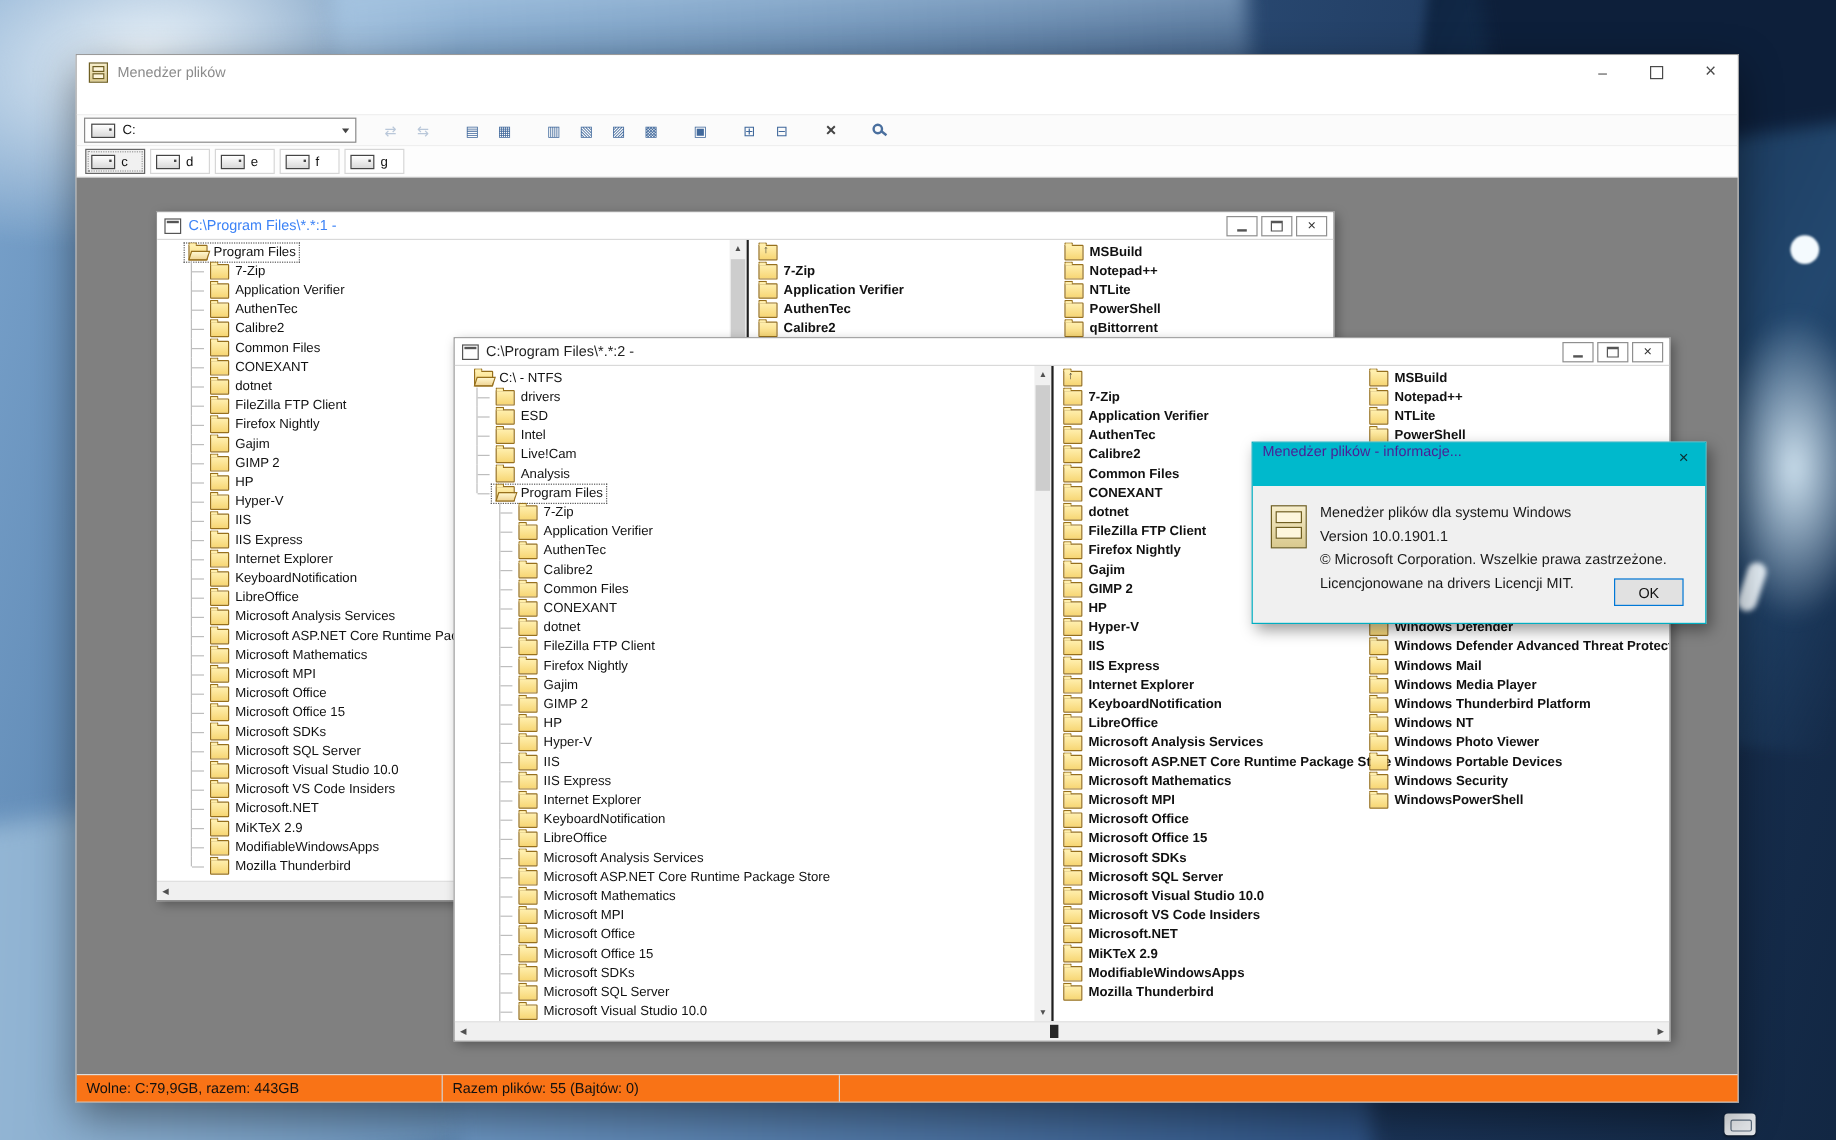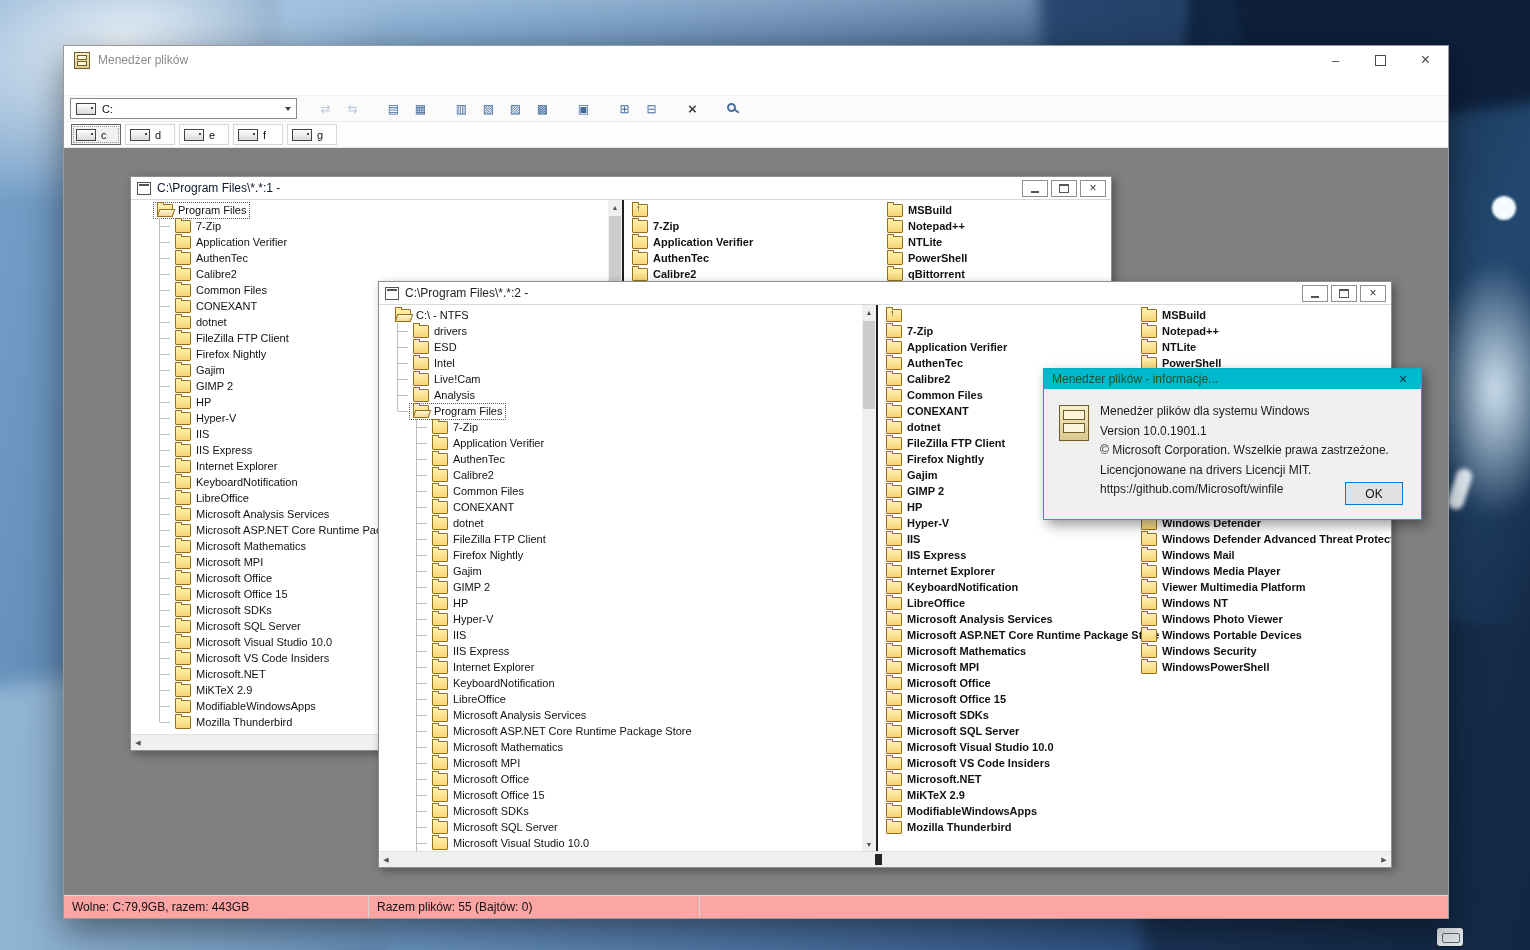--- a/index.html
+++ b/index.html
@@ -63,33 +63,33 @@
   .tbi.permissions-icon::before{content:'';position:absolute;left:0;top:1px;width:5px;height:5px;border:2px solid #4a6f9e;border-radius:50%;}
   .tbi.permissions-icon::after{content:'';position:absolute;left:7px;top:6px;width:6px;height:2px;background:#4a6f9e;transform:rotate(38deg);transform-origin:left center;}
 
   .drivebar{height:25px;display:flex;align-items:center;flex:none;background:#fdfdfd;border-bottom:1px solid #e6e6e6;padding-left:3px;}
   .drivebtn{width:44px;height:19px;margin-left:4px;display:flex;align-items:center;padding-left:4px;border:1px solid #d6d6d6;background:#fff;}
   .drivebtn.selected{border-color:#666;background:#f1f1f1;outline:1px dotted #999;outline-offset:-3px;}
   .drive-letter{font-size:11px;margin-left:5px;color:#111;}
 
   .mdi{flex:1;position:relative;background:#808080;overflow:hidden;}
 
-  .statusbar{height:22px;background:#fca5a5;border-top:1px solid #dcdcdc;display:flex;align-items:stretch;font-size:12px;color:#111;flex:none;}
+  .statusbar{height:22px;background:#f97316;border-top:1px solid #dcdcdc;display:flex;align-items:stretch;font-size:12px;color:#111;flex:none;}
   .spanel{display:flex;align-items:center;padding-left:8px;border-right:1px solid #d4d4d4;}
   .sp1{width:296px;} .sp2{width:322px;} .sp3{flex:1;border-right:none;}
 
   
   .child{position:absolute;background:#fff;border:1px solid #8f8f8f;box-shadow:3px 3px 9px rgba(0,0,0,.35);display:flex;flex-direction:column;}
   .w1{left:66px;top:28px;width:980px;height:573px;z-index:1;}
   .w2{left:314px;top:133px;width:1012px;height:585px;z-index:2;}
   .ctitle{height:22px;background:#fff;border-bottom:1px solid #d9d9d9;display:flex;align-items:center;padding:0 5px 0 6px;flex:none;}
   .cwicon{display:inline-block;width:12px;height:11px;border:1px solid #555;background:#fff;position:relative;flex:none;}
   .cwicon::before{content:'';position:absolute;top:1px;left:1px;right:1px;height:2px;background:#555;}
   .ct-text{font-size:12px;margin-left:6px;white-space:nowrap;}
-  .w1 .ct-text{color:#0f172a;} .w2 .ct-text{color:#1f1f1f;}
+  .w1 .ct-text{color:#3b82f6;} .w2 .ct-text{color:#1f1f1f;}
   .cctrl{margin-left:auto;display:flex;}
   .cbox{width:24px;height:15px;border:1px solid #8f8f8f;margin-left:3px;display:flex;align-items:center;justify-content:center;background:#fff;color:#333;}
   .cbox-min::before{content:'';width:8px;border-top:2px solid #555;margin-top:8px;}
   .cbox-max::before{content:'';width:8px;height:6px;border:1px solid #555;border-top-width:2px;}
   .cbox-close::before{content:'×';font-size:12px;line-height:1;}
 
   .cbody{display:flex;flex:1;overflow:hidden;background:#fff;}
   .tree-pane{overflow:hidden;padding-top:2px;flex:none;}
   .w1 .tree-pane{width:477px;} .w2 .tree-pane{width:483px;}
   .tree-row{display:flex;align-items:center;height:16px;white-space:nowrap;}
@@ -128,21 +128,21 @@
   .ficon{position:relative;display:inline-block;width:14px;height:11px;flex:none;margin-right:5px;}
   .ficon.folder,.ficon.updir{background:linear-gradient(#ffefae,#f7d674);border:1px solid #97701d;border-radius:1px;}
   .ficon.folder::before,.ficon.updir::before,.ficon.folder-open::before{content:'';position:absolute;top:-3px;left:-1px;width:5px;height:2px;background:#ffefae;border:1px solid #97701d;border-bottom:none;border-radius:1px 1px 0 0;}
   .ficon.folder-open{background:linear-gradient(#ffefae,#f7d674);border:1px solid #97701d;border-radius:1px;}
   .ficon.folder-open::after{content:'';position:absolute;left:0;right:-2px;bottom:-1px;height:6px;background:linear-gradient(#fff7d0,#f0d697);border:1px solid #97701d;transform:skewX(-18deg);}
   .ficon.updir::after{content:'↑';position:absolute;top:-2px;left:3px;font-size:9px;font-weight:bold;color:#222;}
 
   
   .dialog{position:absolute;left:1043px;top:368px;width:377px;height:150px;background:#f0f0f0;border:1px solid #00aec1;
     box-shadow:4px 5px 12px rgba(0,0,0,.4);z-index:60;display:flex;flex-direction:column;}
-  .dtitle{height:20px;background:#00b9cc;display:flex;align-items:center;padding-left:8px;font-size:12px;color:#14532d;flex:none;}
+  .dtitle{height:36px;background:#00b9cc;display:flex;padding-left:8px;font-size:12px;color:#4c1d95;flex:none;}
   .dclose{margin-left:auto;width:36px;height:24px;display:flex;align-items:center;justify-content:center;color:#0b2f33;font-size:14px;}
   .dclose::before{content:'×';}
   .dbody{flex:1;position:relative;padding:13px 12px 10px 14px;font-size:12px;color:#1a1a1a;}
   .dcab{position:absolute;left:15px;top:16px;width:28px;height:34px;background:linear-gradient(#f7eecb,#d9c98e);border:1px solid #6f5f22;}
   .dcab::before,.dcab::after{content:'';position:absolute;left:3px;right:3px;height:8px;background:#fdf6dd;border:1px solid #6f5f22;}
   .dcab::before{top:4px;} .dcab::after{top:17px;}
   .dtext{margin-left:42px;line-height:19.5px;}
   .okbtn{position:absolute;right:18px;bottom:14px;width:56px;height:21px;background:#e1e1e1;border:1px solid #0078d7;font-size:12px;display:flex;align-items:center;justify-content:center;color:#111;}
 </style>
 </head>
@@ -1000,21 +1000,21 @@
                 <div class="file-row" style="top: 240px;">
                   <span class="ficon folder"></span>
                   <span class="lab">Windows Mail</span>
                 </div>
                 <div class="file-row" style="top: 256px;">
                   <span class="ficon folder"></span>
                   <span class="lab">Windows Media Player</span>
                 </div>
                 <div class="file-row" style="top: 272px;">
                   <span class="ficon folder"></span>
-                  <span class="lab">Viewer Multimedia Platform</span>
+                  <span class="lab">Windows Thunderbird Platform</span>
                 </div>
                 <div class="file-row" style="top: 288px;">
                   <span class="ficon folder"></span>
                   <span class="lab">Windows NT</span>
                 </div>
                 <div class="file-row" style="top: 304px;">
                   <span class="ficon folder"></span>
                   <span class="lab">Windows Photo Viewer</span>
                 </div>
                 <div class="file-row" style="top: 320px;">
@@ -1052,18 +1052,17 @@
       <span>Menedżer plików - informacje...</span>
       <div class="dclose"></div>
     </div>
     <div class="dbody">
       <div class="dcab"></div>
       <div class="dtext">
         <div>Menedżer plików dla systemu Windows</div>
         <div>Version 10.0.1901.1</div>
         <div>© Microsoft Corporation. Wszelkie prawa zastrzeżone.</div>
         <div>Licencjonowane na drivers Licencji MIT.</div>
-        <div>https://github.com/Microsoft/winfile</div>
       </div>
       <div class="okbtn">OK</div>
     </div>
   </div>
 </div>
 
 </body></html>

